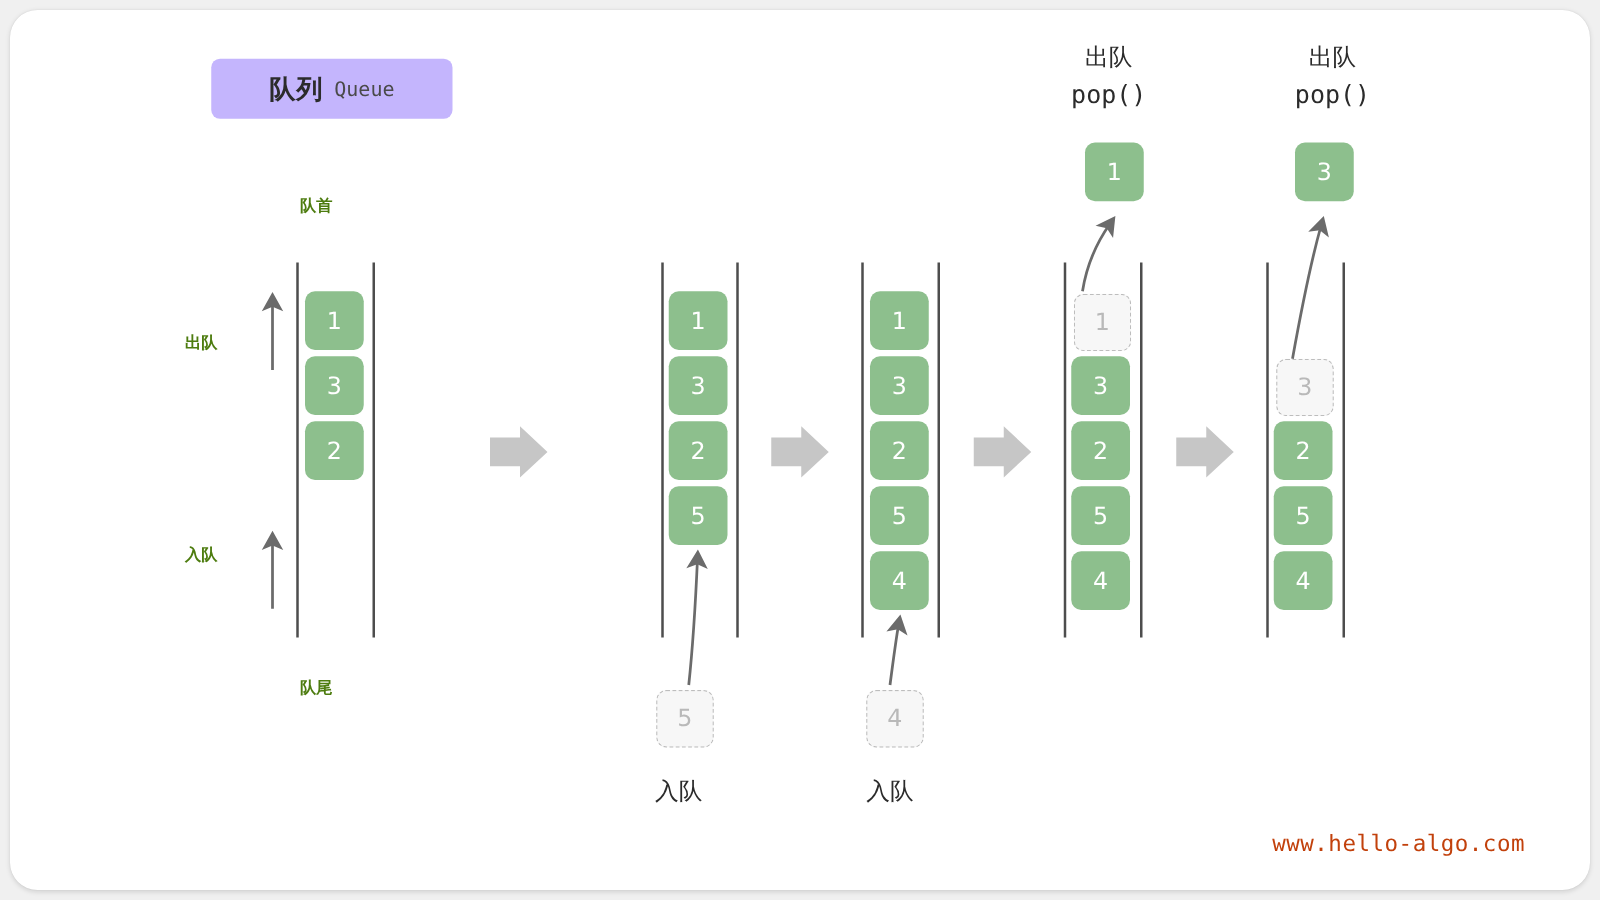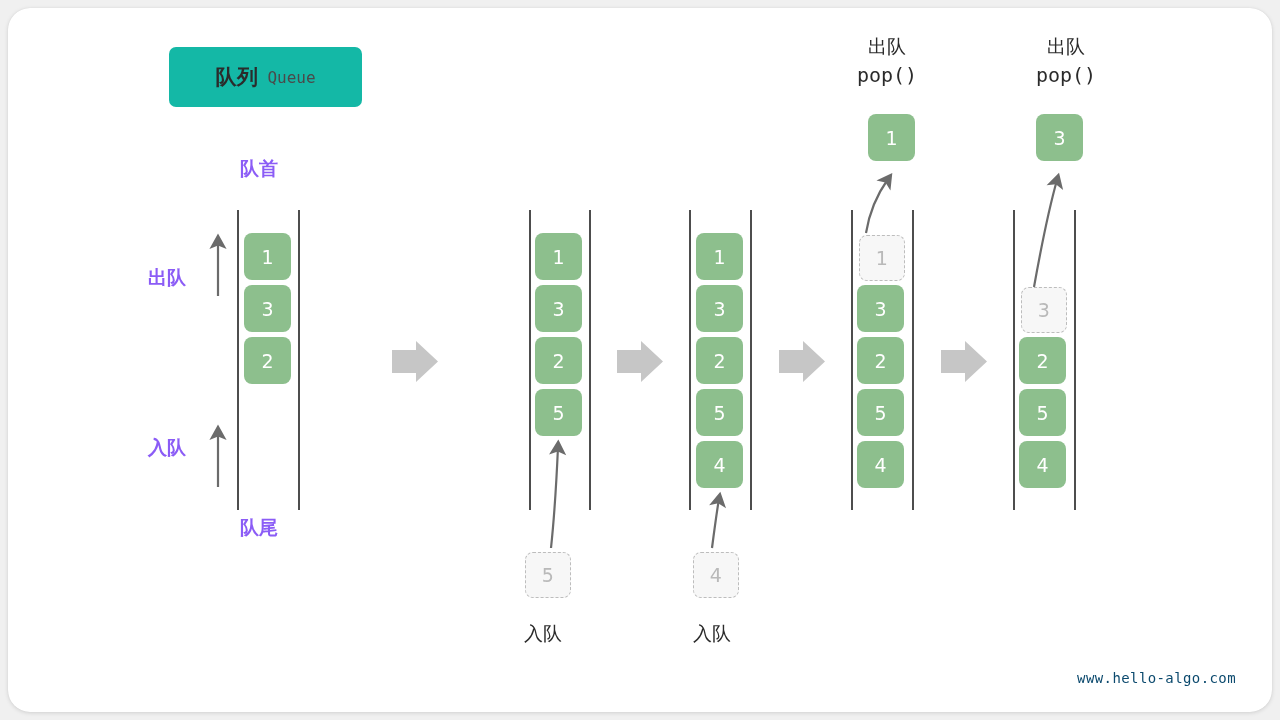--- a/index.html
+++ b/index.html
@@ -29,22 +29,22 @@
     border-radius: 22px;
     box-shadow: 0 1px 4px rgba(0,0,0,0.13), 0 0 1px rgba(0,0,0,0.10);
   }
 
   
   .title-badge {
     position: absolute;
     left: 169px;
     top: 47px;
     width: 193px;
-    height: 60px;
-    background: #14b8a6;
+    height: 48px;
+    background: #c4b5fd;
     border-radius: 7px;
     display: flex;
     align-items: center;
     justify-content: center;
     gap: 9px;
   }
   .title-cn {
     font-size: 21px;
     font-weight: bold;
     color: #2b2b2b;
@@ -81,23 +81,23 @@
     background: #f7f7f7;
     color: #b9b9b9;
     border: 1.7px dashed #bdbdbd;
     width: 43.6px;
     height: 43.6px;
   }
 
   
   .lbl-cn {
     position: absolute;
-    font-size: 19px;
+    font-size: 13px;
     font-weight: bold;
-    color: #8b5cf6;
+    color: #4d7c0f;
     white-space: nowrap;
   }
   .cap {
     position: absolute;
     white-space: nowrap;
     text-align: center;
     line-height: 1.45;
   }
   .cap .cn {
     display: block;
@@ -107,25 +107,25 @@
   .cap .code {
     display: block;
     font-family: "DejaVu Sans Mono", "Liberation Mono", monospace;
     font-size: 20px;
     color: #2b2b2b;
   }
   .cap .code .num { color: #3e8e41; font-weight: bold; }
 
   .watermark {
     position: absolute;
-    right: 44px;
+    right: 60px;
     bottom: 34px;
     font-family: "DejaVu Sans Mono", "Liberation Mono", monospace;
-    font-size: 14px;
-    color: #0c4a6e;
+    font-size: 18px;
+    color: #c2410c;
     letter-spacing: 0.4px;
   }
 
   svg.overlay {
     position: absolute;
     left: 0; top: 0;
     width: 1280px;
     height: 720px;
     pointer-events: none;
   }
@@ -135,21 +135,21 @@
 
 <div id="stage">
   <div class="card"></div>
 
   <div class="title-badge">
     <span class="title-cn">队列</span>
     <span class="title-en">Queue</span>
   </div>
 
   <div class="lbl-cn" style="left:240px; top:156px;">队首</div>
-  <div class="lbl-cn" style="left:240px; top:515px;">队尾</div>
+  <div class="lbl-cn" style="left:240px; top:541px;">队尾</div>
   <div class="lbl-cn" style="left:148px; top:265px;">出队</div>
   <div class="lbl-cn" style="left:148px; top:435px;">入队</div>
 
   <div>
     <div class="rail" style="left:237px; top:210px; height:300px;"></div>
     <div class="rail" style="left:298px; top:210px; height:300px;"></div>
     <div class="box" style="left:244px; top:233px;">1</div>
     <div class="box" style="left:244px; top:285px;">3</div>
     <div class="box" style="left:244px; top:337px;">2</div>
   </div>

